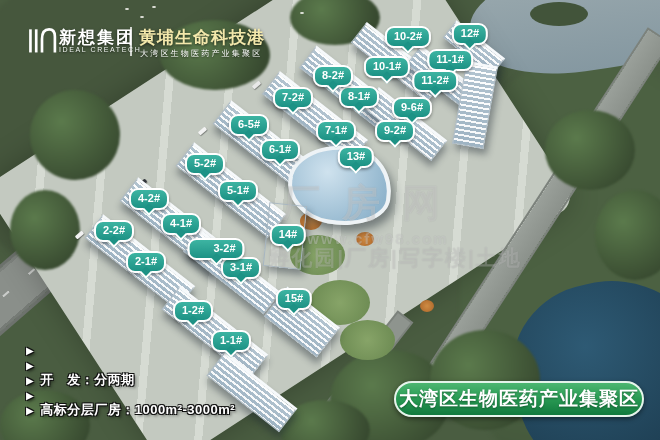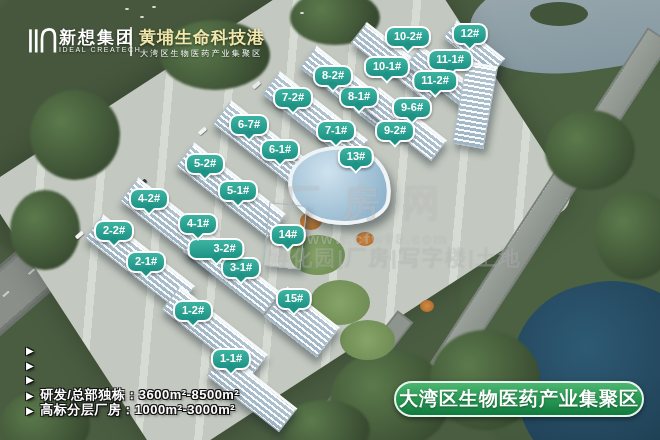--- a/index.html
+++ b/index.html
@@ -173,55 +173,55 @@
   <div class="slab" style="left:302px;top:322px;width:65px;height:34px"></div>
   <div class="layer bldg-13"></div>
   <div class="layer bldg-14"></div>
 
   <div class="layer wm wm1">厂房网</div>
   <div class="layer wm wm2">www.cfw98.com</div>
   <div class="layer wm wm3">孵化园|厂房|写字楼|土地</div>
 
   <div>
 
-  <div class="marker" style="position: absolute; left: 231px; top: 359px;">
+  <div class="marker" style="position: absolute; left: 231px; top: 341px;">
         <span>1-1#</span>
       </div>
       <div class="marker" style="position: absolute; left: 193px; top: 311px;">
         <span>1-2#</span>
       </div>
       <div class="marker" style="position: absolute; left: 146px; top: 262px;">
         <span>2-1#</span>
       </div>
       <div class="marker" style="position: absolute; left: 114px; top: 231px;">
         <span>2-2#</span>
       </div>
       <div class="marker" style="position: absolute; left: 241px; top: 268px;">
         <span>3-1#</span>
       </div>
       <div class="marker" style="position: absolute; left: 216px; top: 249px; padding-left: 24px;">
         <span>3-2#</span>
       </div>
-      <div class="marker" style="position: absolute; left: 198px; top: 224px;">
+      <div class="marker" style="position: absolute; left: 181px; top: 224px;">
         <span>4-1#</span>
       </div>
       <div class="marker" style="position: absolute; left: 149px; top: 199px;">
         <span>4-2#</span>
       </div>
       <div class="marker" style="position: absolute; left: 238px; top: 191px;">
         <span>5-1#</span>
       </div>
       <div class="marker" style="position: absolute; left: 205px; top: 164px;">
         <span>5-2#</span>
       </div>
       <div class="marker" style="position: absolute; left: 280px; top: 150px;">
         <span>6-1#</span>
       </div>
       <div class="marker" style="position: absolute; left: 249px; top: 125px;">
-        <span>6-7#</span>
+        <span>6-5#</span>
       </div>
       <div class="marker" style="position: absolute; left: 336px; top: 131px;">
         <span>7-1#</span>
       </div>
       <div class="marker" style="position: absolute; left: 293px; top: 98px;">
         <span>7-2#</span>
       </div>
       <div class="marker" style="position: absolute; left: 359px; top: 97px;">
         <span>8-1#</span>
       </div>
@@ -276,24 +276,24 @@
   <div class="layer stats">
 
   <div class="stat-row">
         <span class="tri">▶</span>
       </div>
       <div class="stat-row">
         <span class="tri">▶</span>
       </div>
       <div class="stat-row">
         <span class="tri">▶</span>
+        <span>开　发：分两期</span>
       </div>
       <div class="stat-row">
         <span class="tri">▶</span>
-        <span>研发/总部独栋：3600m²-8500m²</span>
       </div>
       <div class="stat-row">
         <span class="tri">▶</span>
         <span>高标分层厂房：1000m²-3000m²</span>
       </div>
     </div>
 
   <div class="layer banner">
     <span>大湾区生物医药产业集聚区</span>
   </div>

